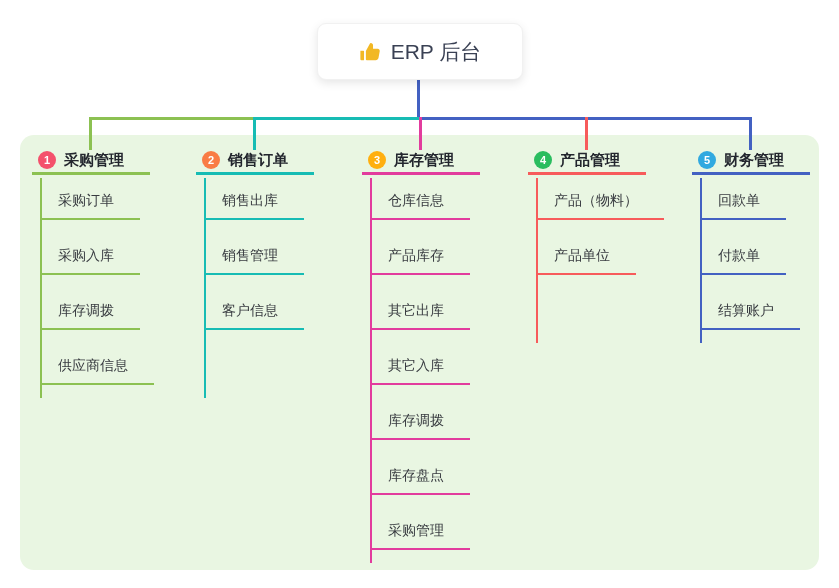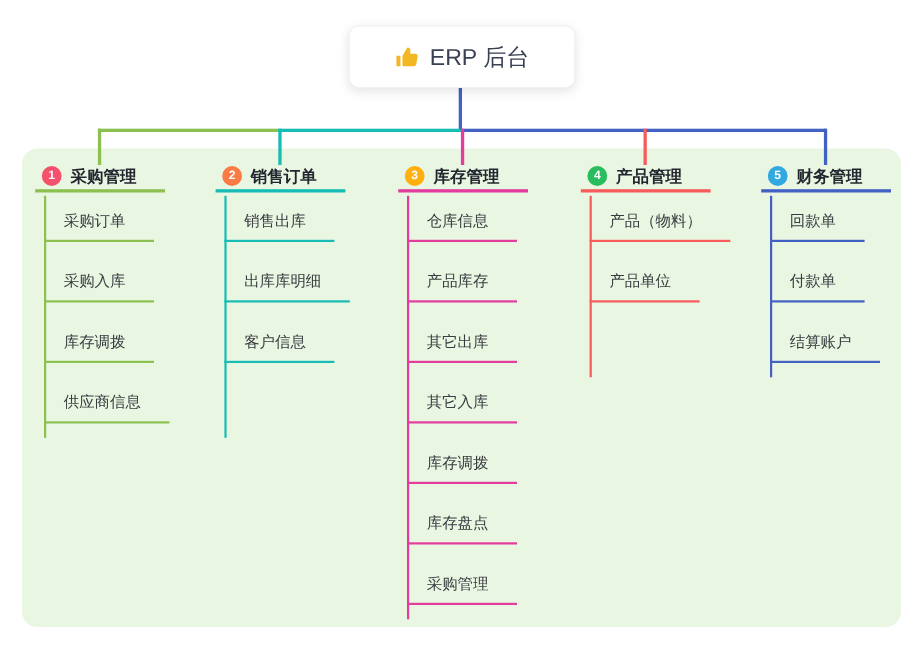--- a/index.html
+++ b/index.html
@@ -105,21 +105,21 @@
     <div class="branch-header">
       <span class="badge">2</span>
       <span>销售订单</span>
     </div>
     <div class="branch-line" style="height:220px"></div>
     <div class="children">
       <div class="child">
           <span class="child-label">销售出库</span>
         </div>
       <div class="child">
-          <span class="child-label">出库库明细</span>
+          <span class="child-label">销售管理</span>
         </div>
       <div class="child">
           <span class="child-label">客户信息</span>
         </div>
     </div>
   </div>
 
   <div class="branch b3" style="--c: #e23c9d; --bc: #ffaf0f;">
     <div class="branch-header">
       <span class="badge">3</span>

